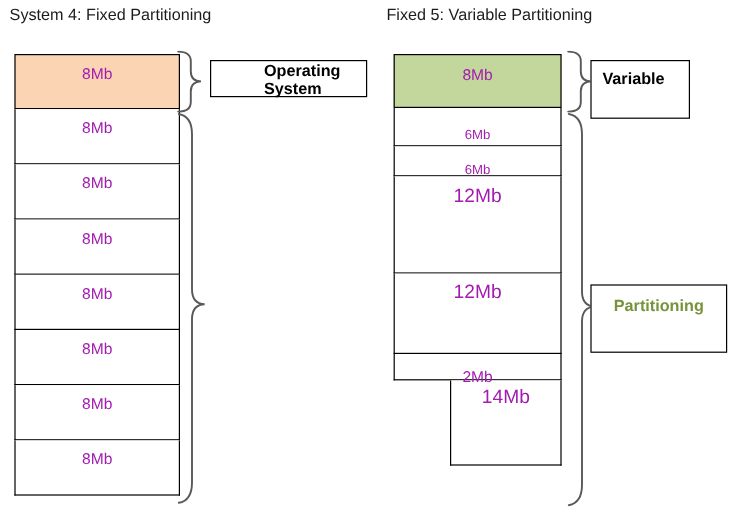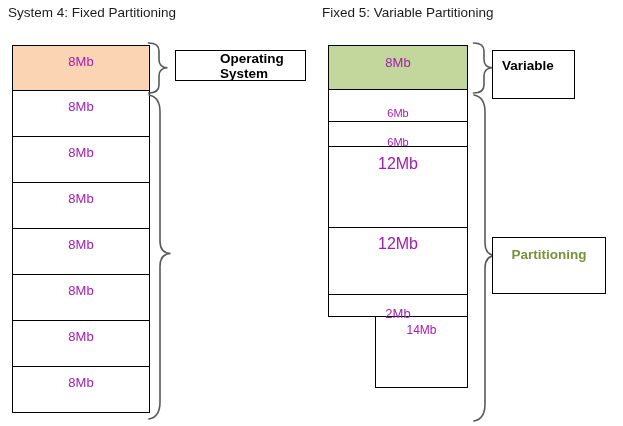--- a/index.html
+++ b/index.html
@@ -23,21 +23,21 @@
   
   #f5-col{left:328px;top:45px;width:140px;}
   #f5-col .os{background:#C3D69B;}
   .f5b1{height:45px;padding-top:9px;font-size:13px;}
   .f5b2{height:32px;font-size:11px;}
   .f5b3{height:25px;font-size:11px;}
   .f5b4{height:81px;padding-top:8px;font-size:16px;}
   .f5b5{height:27px;font-size:13.5px;}
   .f5b6{height:67px;padding-top:7px;font-size:16px;}
   .f5b7{height:22px;font-size:13px;}
-  .f5b8{height:71px;padding-top:6px;font-size:12px;margin-left:47px;}
+  .f5b8{height:71px;padding-top:6px;font-size:16px;margin-left:47px;}
   
   .labelbox{
     position:absolute;box-sizing:border-box;border:1.3px solid #000;
     font-weight:bold;font-size:13.5px;background:#fff;
   }
   #f4-os{left:175px;top:50px;width:131px;height:31px;
     display:flex;align-items:center;justify-content:center;padding-left:44px;}
   #f4-scheme{left:176px;top:235px;width:137px;height:34px;
     display:flex;align-items:center;justify-content:center;color:#E36C0A;}
   #f5-os{left:492px;top:50px;width:83px;height:49px;

